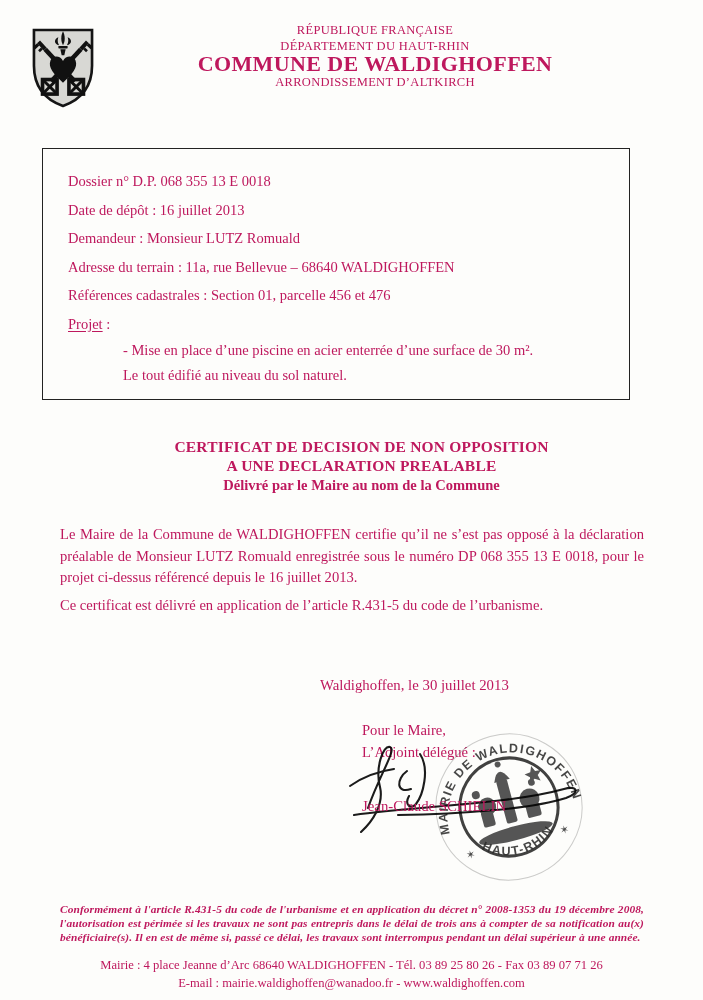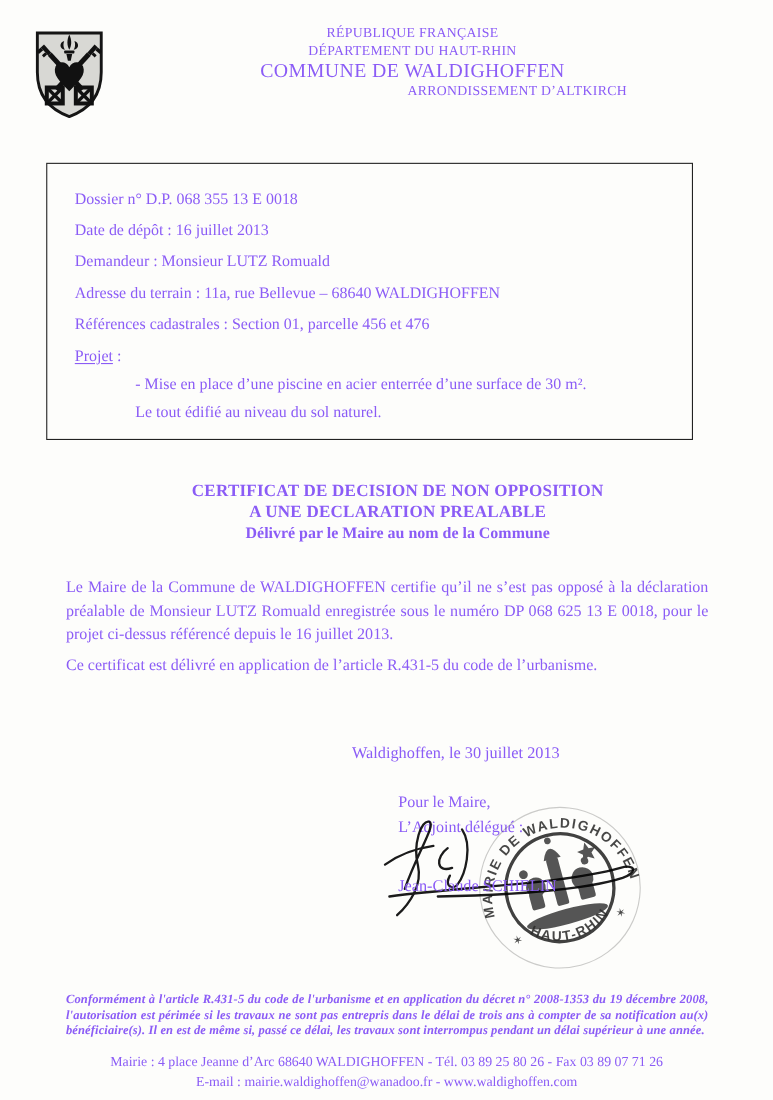--- a/index.html
+++ b/index.html
@@ -1,32 +1,32 @@
 <!DOCTYPE html>
 <html><head>
 <meta charset="utf-8">
 <style>
   html,body{margin:0;padding:0;background:#e9e9e9;}
   #page{
     position:relative;
     width:703px;height:1000px;
     margin:0 auto;
     background:#fdfdfb;
-    color:#8b5cf6;
+    color:#be185d;
     font-family:"Liberation Serif", serif;
     overflow:hidden;
   }
   .abs{position:absolute;}
 
   
   #coat-of-arms{left:30px;top:26px;width:66px;height:84px;}
   #header-text{left:180px;top:22px;width:390px;text-align:center;line-height:16px;}
   .hdr-small{font-size:12.5px;letter-spacing:.3px;}
-  .hdr-big{font-size:18px;letter-spacing:.4px;margin-top:2px;}
-  .hdr-arr{font-size:12.5px;letter-spacing:.3px;margin-top:2px;text-align:right;}
+  .hdr-big{font-size:22px;letter-spacing:.4px;margin-top:2px;font-weight:bold;}
+  .hdr-arr{font-size:12.5px;letter-spacing:.3px;margin-top:2px;}
 
   
   #dossier-box{
     left:42px;top:148px;width:588px;height:252px;
     border:1.6px solid #222;
     box-sizing:border-box;
     padding:18px 25px 0 25px;
     font-size:14.5px;
   }
   .box-line{line-height:28.5px;white-space:nowrap;}
@@ -115,21 +115,21 @@
     <div class="box-item">- Mise en place d’une piscine en acier enterrée d’une surface de 30 m².</div>
     <div class="box-item">Le tout édifié au niveau du sol naturel.</div>
   </div>
 
   <div id="title-block" class="abs">
     <div class="title-line">CERTIFICAT DE DECISION DE NON OPPOSITION</div>
     <div class="title-line">A UNE DECLARATION PREALABLE</div>
     <div class="title-sub">Délivré par le Maire au nom de la Commune</div>
   </div>
 
-  <div id="para1" class="abs">Le Maire de la Commune de WALDIGHOFFEN certifie qu’il ne s’est pas opposé à la déclaration préalable de Monsieur LUTZ Romuald enregistrée sous le numéro DP 068 625 13 E 0018, pour le projet ci-dessus référencé depuis le 16 juillet 2013.</div>
+  <div id="para1" class="abs">Le Maire de la Commune de WALDIGHOFFEN certifie qu’il ne s’est pas opposé à la déclaration préalable de Monsieur LUTZ Romuald enregistrée sous le numéro DP 068 355 13 E 0018, pour le projet ci-dessus référencé depuis le 16 juillet 2013.</div>
   <div id="para2" class="abs">Ce certificat est délivré en application de l’article R.431-5 du code de l’urbanisme.</div>
   <div id="dateline" class="abs">Waldighoffen, le 30 juillet 2013</div>
 
   <div id="sig-labels" class="abs">
     <div>Pour le Maire,</div>
     <div>L’Adjoint délégué :</div>
   </div>
 
   <svg id="signature-svg" class="abs" viewBox="0 0 260 100" xmlns="http://www.w3.org/2000/svg">
     <g fill="none" stroke="#1b1b1b" stroke-width="2.1" stroke-linecap="round">

